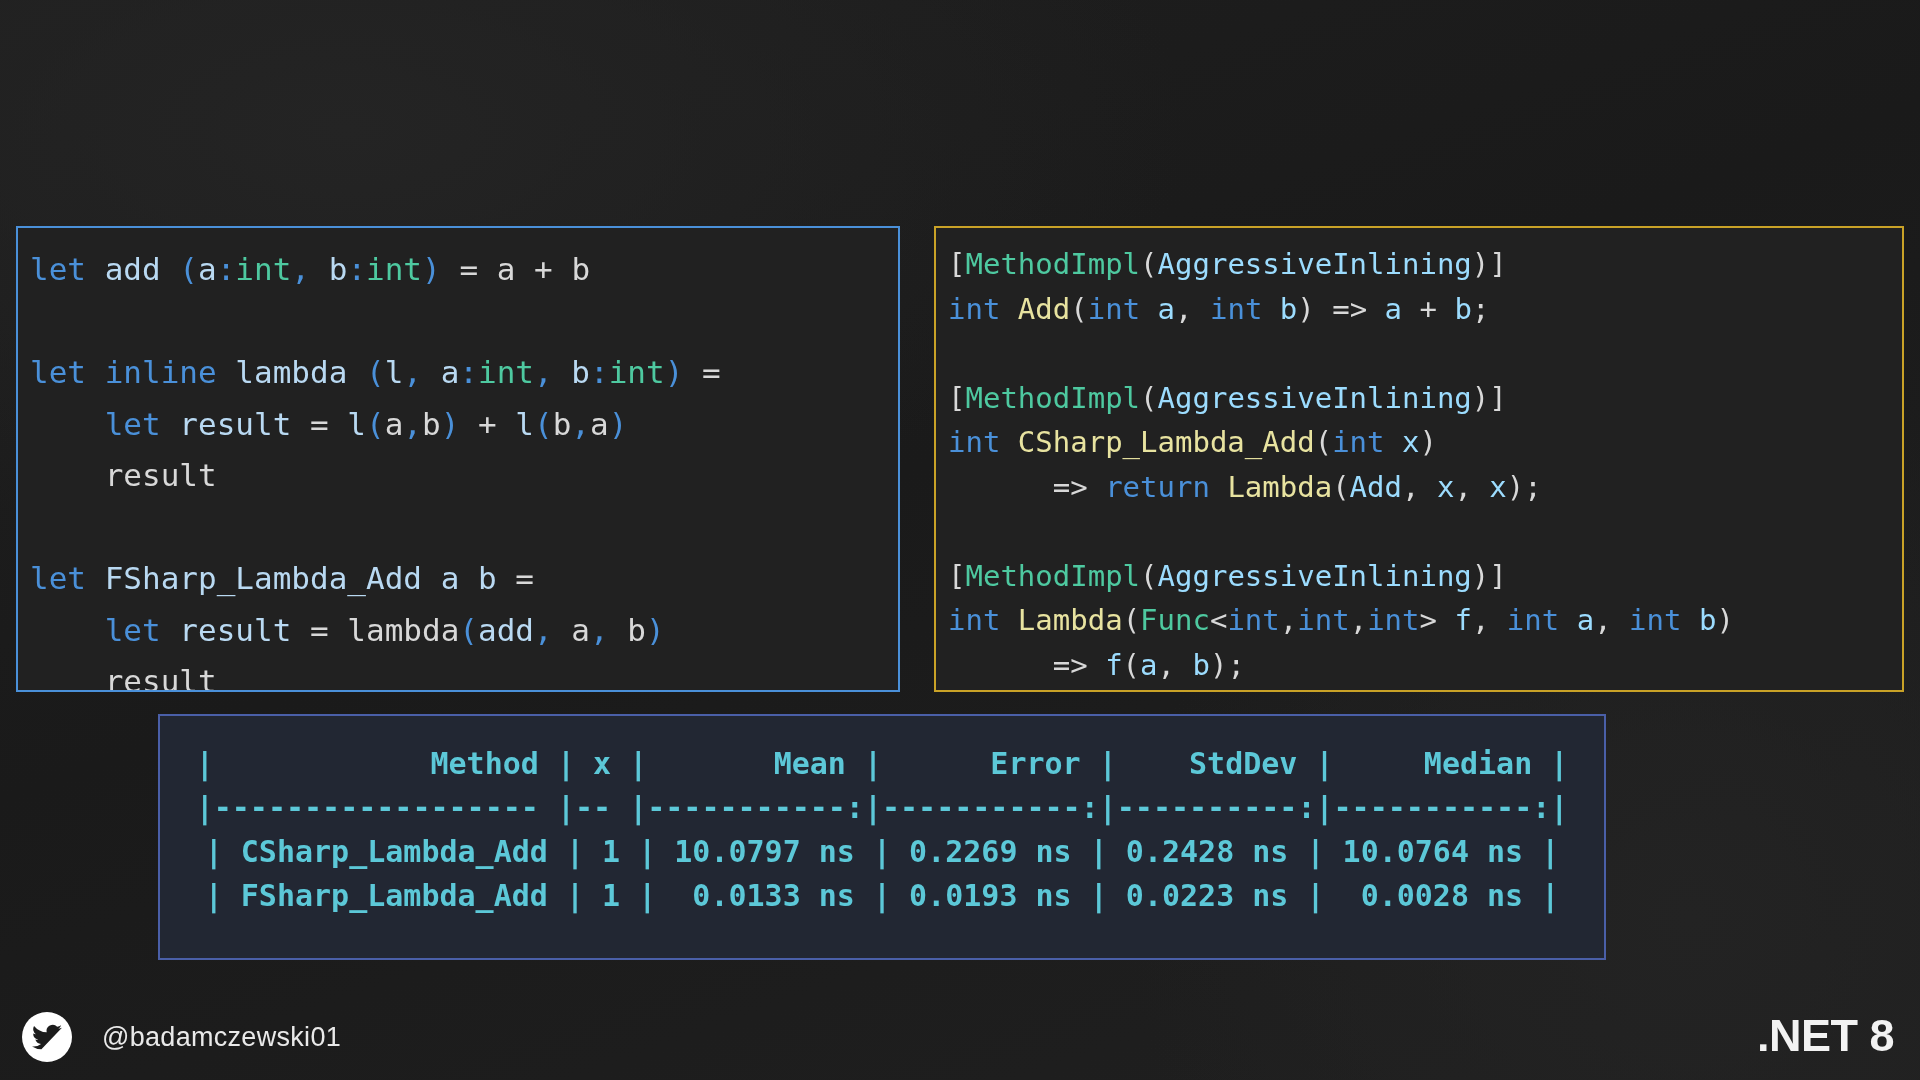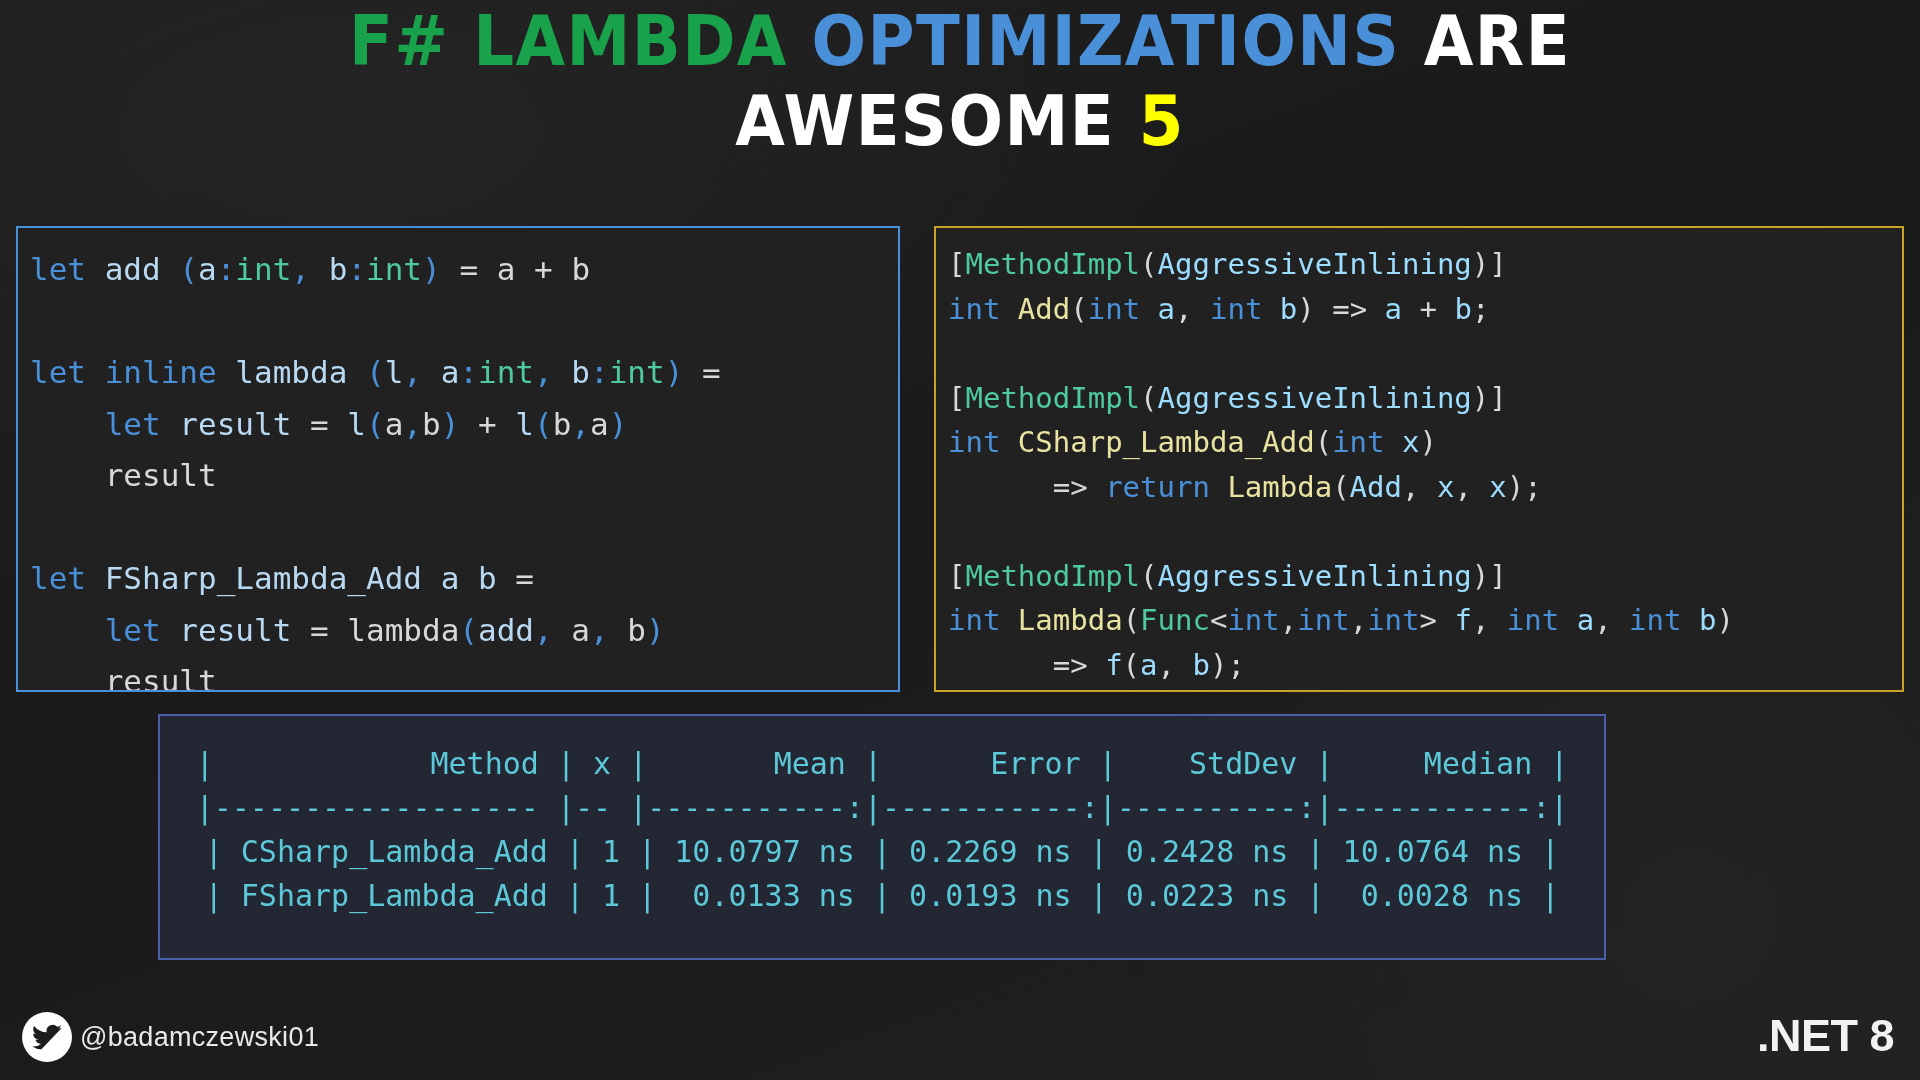--- a/index.html
+++ b/index.html
@@ -103,31 +103,32 @@
     background: #222733;
     border: 2px solid #4a5fa8;
     font-family: "DejaVu Sans Mono", monospace;
     font-size: 30px;
     line-height: 44px;
     color: #5cc8d8;
     white-space: pre;
     padding: 26px 0 0 0;
     text-align: center;
     overflow: hidden;
+    font-weight: bold;
   }
   #panel-bench .brow { display: block; }
 
   
   .footer-left {
     position: absolute;
     left: 22px;
     bottom: 18px;
     display: flex;
     align-items: center;
-    gap: 8px;
+    gap: 30px;
   }
   .tw-circle {
     width: 50px;
     height: 50px;
     border-radius: 50%;
     background: #ffffff;
     display: flex;
     align-items: center;
     justify-content: center;
   }
@@ -146,31 +147,20 @@
     font-weight: bold;
     font-family: "Liberation Sans", sans-serif;
     letter-spacing: -0.5px;
   }
 </style>
 </head>
 <body>
 
 <div class="slide">
 
-  <div class="title-block">
-    <div class="title-line">
-      <span class="t-green">F# LAMBDA</span>
-      <span class="t-blue">OPTIMIZATIONS</span>
-      <span class="t-white">ARE</span>
-    </div>
-    <div class="title-line">
-      <span class="t-white">AWESOME</span>
-      <span class="t-yellow">5</span>
-    </div>
-  </div>
 
   <div class="code-panel" id="panel-fsharp"><div><span class="k-let">let</span><span class="k-plain"> </span><span class="k-id">add</span><span class="k-plain"> </span><span class="k-punct">(</span><span class="k-id">a</span><span class="k-punct">:</span><span class="k-type">int</span><span class="k-punct">,</span><span class="k-plain"> </span><span class="k-id">b</span><span class="k-punct">:</span><span class="k-type">int</span><span class="k-punct">)</span><span class="k-plain"> = </span><span class="k-plain">a</span><span class="k-plain"> + </span><span class="k-plain">b</span></div><div>&nbsp;</div><div><span class="k-let">let</span><span class="k-plain"> </span><span class="k-let">inline</span><span class="k-plain"> </span><span class="k-id">lambda</span><span class="k-plain"> </span><span class="k-punct">(</span><span class="k-id">l</span><span class="k-punct">,</span><span class="k-plain"> </span><span class="k-id">a</span><span class="k-punct">:</span><span class="k-type">int</span><span class="k-punct">,</span><span class="k-plain"> </span><span class="k-id">b</span><span class="k-punct">:</span><span class="k-type">int</span><span class="k-punct">)</span><span class="k-plain"> =</span></div><div><span class="k-plain">    </span><span class="k-let">let</span><span class="k-plain"> </span><span class="k-id">result</span><span class="k-plain"> = </span><span class="k-id">l</span><span class="k-punct">(</span><span class="k-plain">a</span><span class="k-punct">,</span><span class="k-plain">b</span><span class="k-punct">)</span><span class="k-plain"> + </span><span class="k-id">l</span><span class="k-punct">(</span><span class="k-plain">b</span><span class="k-punct">,</span><span class="k-plain">a</span><span class="k-punct">)</span></div><div><span class="k-plain">    </span><span class="k-plain">result</span></div><div>&nbsp;</div><div><span class="k-let">let</span><span class="k-plain"> </span><span class="k-id">FSharp_Lambda_Add</span><span class="k-plain"> </span><span class="k-id">a</span><span class="k-plain"> </span><span class="k-id">b</span><span class="k-plain"> =</span></div><div><span class="k-plain">    </span><span class="k-let">let</span><span class="k-plain"> </span><span class="k-id">result</span><span class="k-plain"> = </span><span class="k-plain">lambda</span><span class="k-punct">(</span><span class="k-id">add</span><span class="k-punct">,</span><span class="k-plain"> </span><span class="k-plain">a</span><span class="k-punct">,</span><span class="k-plain"> </span><span class="k-plain">b</span><span class="k-punct">)</span></div><div><span class="k-plain">    </span><span class="k-plain">result</span></div></div>
 
   <div class="code-panel" id="panel-csharp"><div><span class="k-bracket">[</span><span class="k-attr">MethodImpl</span><span class="k-bracket">(</span><span class="k-attrarg">AggressiveInlining</span><span class="k-bracket">)</span><span class="k-bracket">]</span></div><div><span class="k-kw">int</span><span class="k-plain"> </span><span class="k-meth">Add</span><span class="k-plain">(</span><span class="k-kw">int</span><span class="k-plain"> </span><span class="k-param">a</span><span class="k-plain">, </span><span class="k-kw">int</span><span class="k-plain"> </span><span class="k-param">b</span><span class="k-plain">)</span><span class="k-plain"> =&gt; </span><span class="k-param">a</span><span class="k-plain"> + </span><span class="k-param">b</span><span class="k-plain">;</span></div><div>&nbsp;</div><div><span class="k-bracket">[</span><span class="k-attr">MethodImpl</span><span class="k-bracket">(</span><span class="k-attrarg">AggressiveInlining</span><span class="k-bracket">)</span><span class="k-bracket">]</span></div><div><span class="k-kw">int</span><span class="k-plain"> </span><span class="k-meth">CSharp_Lambda_Add</span><span class="k-plain">(</span><span class="k-kw">int</span><span class="k-plain"> </span><span class="k-param">x</span><span class="k-plain">)</span></div><div><span class="k-plain">      =&gt; </span><span class="k-kw">return</span><span class="k-plain"> </span><span class="k-meth">Lambda</span><span class="k-plain">(</span><span class="k-param">Add</span><span class="k-plain">, </span><span class="k-param">x</span><span class="k-plain">, </span><span class="k-param">x</span><span class="k-plain">);</span></div><div>&nbsp;</div><div><span class="k-bracket">[</span><span class="k-attr">MethodImpl</span><span class="k-bracket">(</span><span class="k-attrarg">AggressiveInlining</span><span class="k-bracket">)</span><span class="k-bracket">]</span></div><div><span class="k-kw">int</span><span class="k-plain"> </span><span class="k-meth">Lambda</span><span class="k-plain">(</span><span class="k-attr">Func</span><span class="k-plain">&lt;</span><span class="k-kw">int</span><span class="k-plain">,</span><span class="k-kw">int</span><span class="k-plain">,</span><span class="k-kw">int</span><span class="k-plain">&gt;</span><span class="k-plain"> </span><span class="k-param">f</span><span class="k-plain">, </span><span class="k-kw">int</span><span class="k-plain"> </span><span class="k-param">a</span><span class="k-plain">, </span><span class="k-kw">int</span><span class="k-plain"> </span><span class="k-param">b</span><span class="k-plain">)</span></div><div><span class="k-plain">      =&gt; </span><span class="k-param">f</span><span class="k-plain">(</span><span class="k-param">a</span><span class="k-plain">, </span><span class="k-param">b</span><span class="k-plain">);</span></div></div>
 
   <div id="panel-bench"><div class="brow">|            Method | x |       Mean |      Error |    StdDev |     Median |</div><div class="brow">|------------------ |-- |-----------:|-----------:|----------:|-----------:|</div><div class="brow">| CSharp_Lambda_Add | 1 | 10.0797 ns | 0.2269 ns | 0.2428 ns | 10.0764 ns |</div><div class="brow">| FSharp_Lambda_Add | 1 |  0.0133 ns | 0.0193 ns | 0.0223 ns |  0.0028 ns |</div></div>
 
   <div class="footer-left">
     <span class="tw-circle">
       <svg width="30" height="30" viewBox="0 0 24 24" aria-hidden="true">

